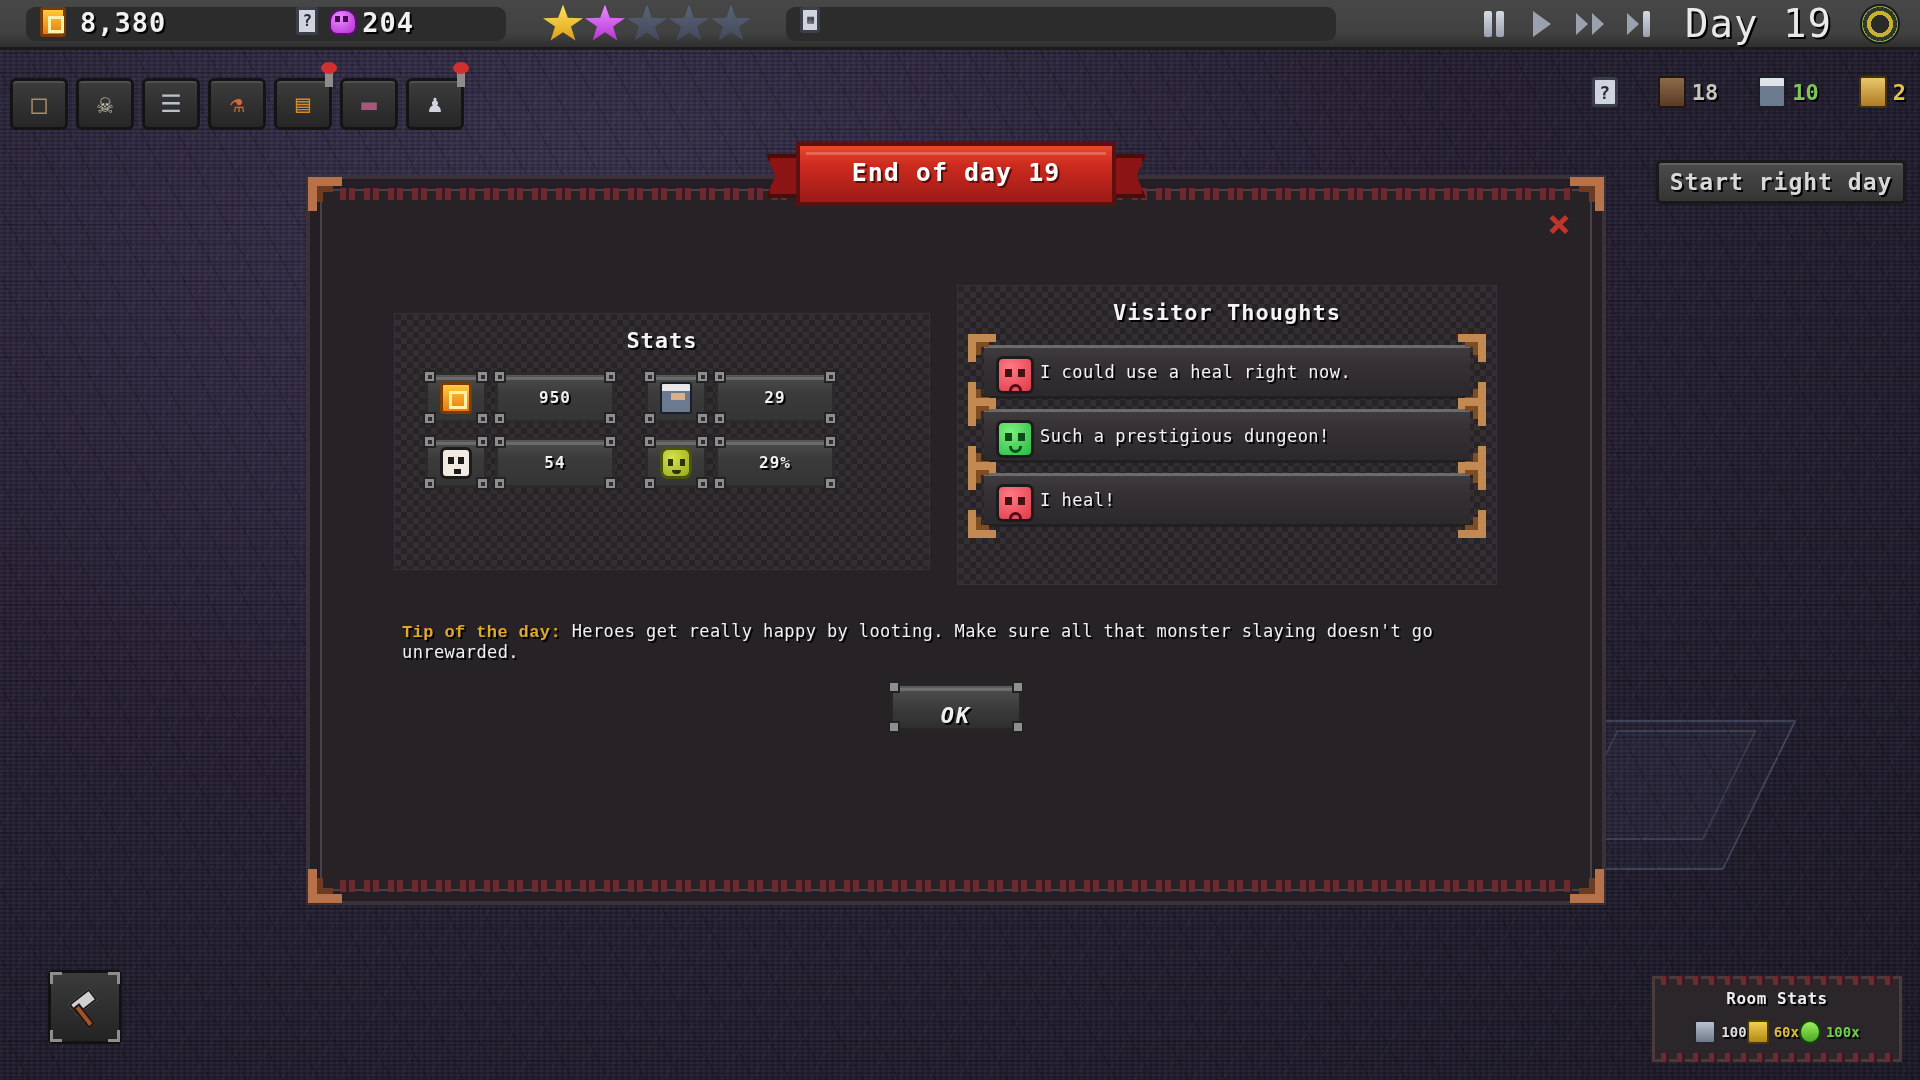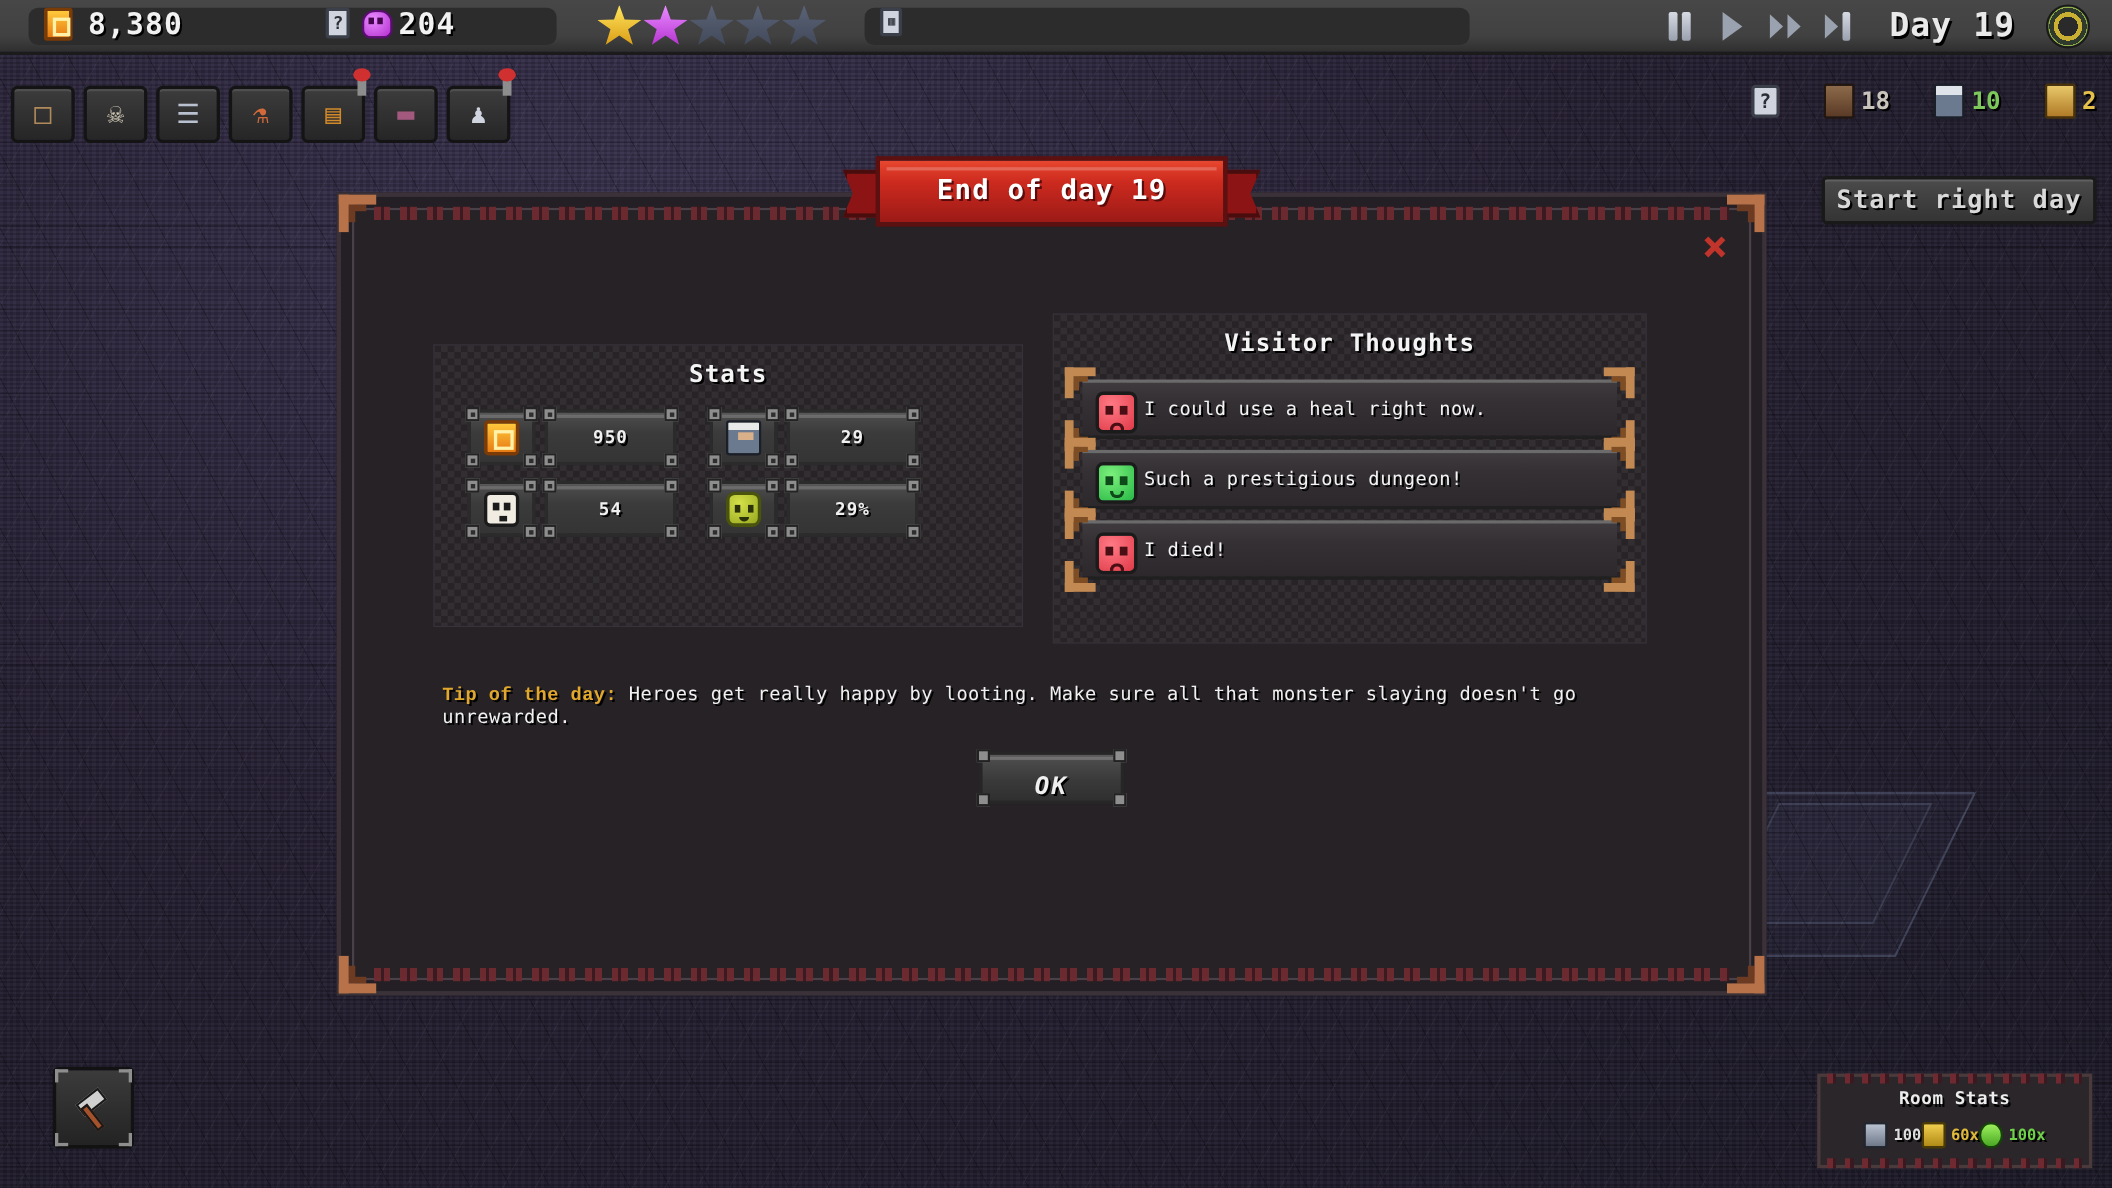--- a/index.html
+++ b/index.html
@@ -74,21 +74,21 @@
   .star.gold{ background:linear-gradient(180deg,#ffe45c,#d99a12); }
   .star.pink{ background:linear-gradient(180deg,#e98bff,#b42fd0); }
   .star.off{ background:linear-gradient(180deg,#5a6275,#40485a); }
   .ctrl-btn{
     width:34px;height:30px;display:flex;align-items:center;justify-content:center;gap:4px;cursor:pointer;
   }
   .bar2{width:8px;height:26px;background:linear-gradient(180deg,#d6dae3,#9aa1af);border-radius:2px;}
   .tri{width:0;height:0;border-left:18px solid #9aa1af;border-top:13px solid transparent;border-bottom:13px solid transparent;}
   .tri.small{border-left-width:12px;border-top-width:11px;border-bottom-width:11px;}
   #day-label{
-    color:#e9e9e9;font-size:30px;font-weight:bold;text-shadow:2px 2px 0 #000;letter-spacing:1px;
+    color:#e9e9e9;font-size:39px;font-weight:normal;text-shadow:2px 2px 0 #000;letter-spacing:1px;
   }
   .gearwheel{
     width:40px;height:40px;border-radius:50%;
     background:radial-gradient(circle,#2a2a2a 0 9px,#c9b033 9px 13px,#2f3a2c 13px 17px,#8fb04a 17px 20px);
     border:2px solid #1a1a1a;
   }
 
   
   #toolrow{ position:absolute; left:10px; top:78px; display:flex; gap:8px; z-index:25;}
   .tool{
@@ -589,21 +589,21 @@
         </div>
         <div class="thought-row">
           <span class="woodbracket tl"></span>
             <span class="woodbracket bl"></span>
           <span class="woodbracket tr"></span>
             <span class="woodbracket br"></span>
           <div class="mood sad">
               <span class="eyes"></span>
               <span class="mouth"></span>
             </div>
-          <span class="thought-text">I died!</span>
+          <span class="thought-text">I heal!</span>
         </div>
       </div>
     </div>
 
     <div id="tip">
       <span id="tip-label">Tip of the day:</span>
       <span id="tip-text">Heroes get really happy by looting. Make sure all that monster slaying doesn't go unrewarded.</span>
     </div>
 
     <div id="ok-btn">

